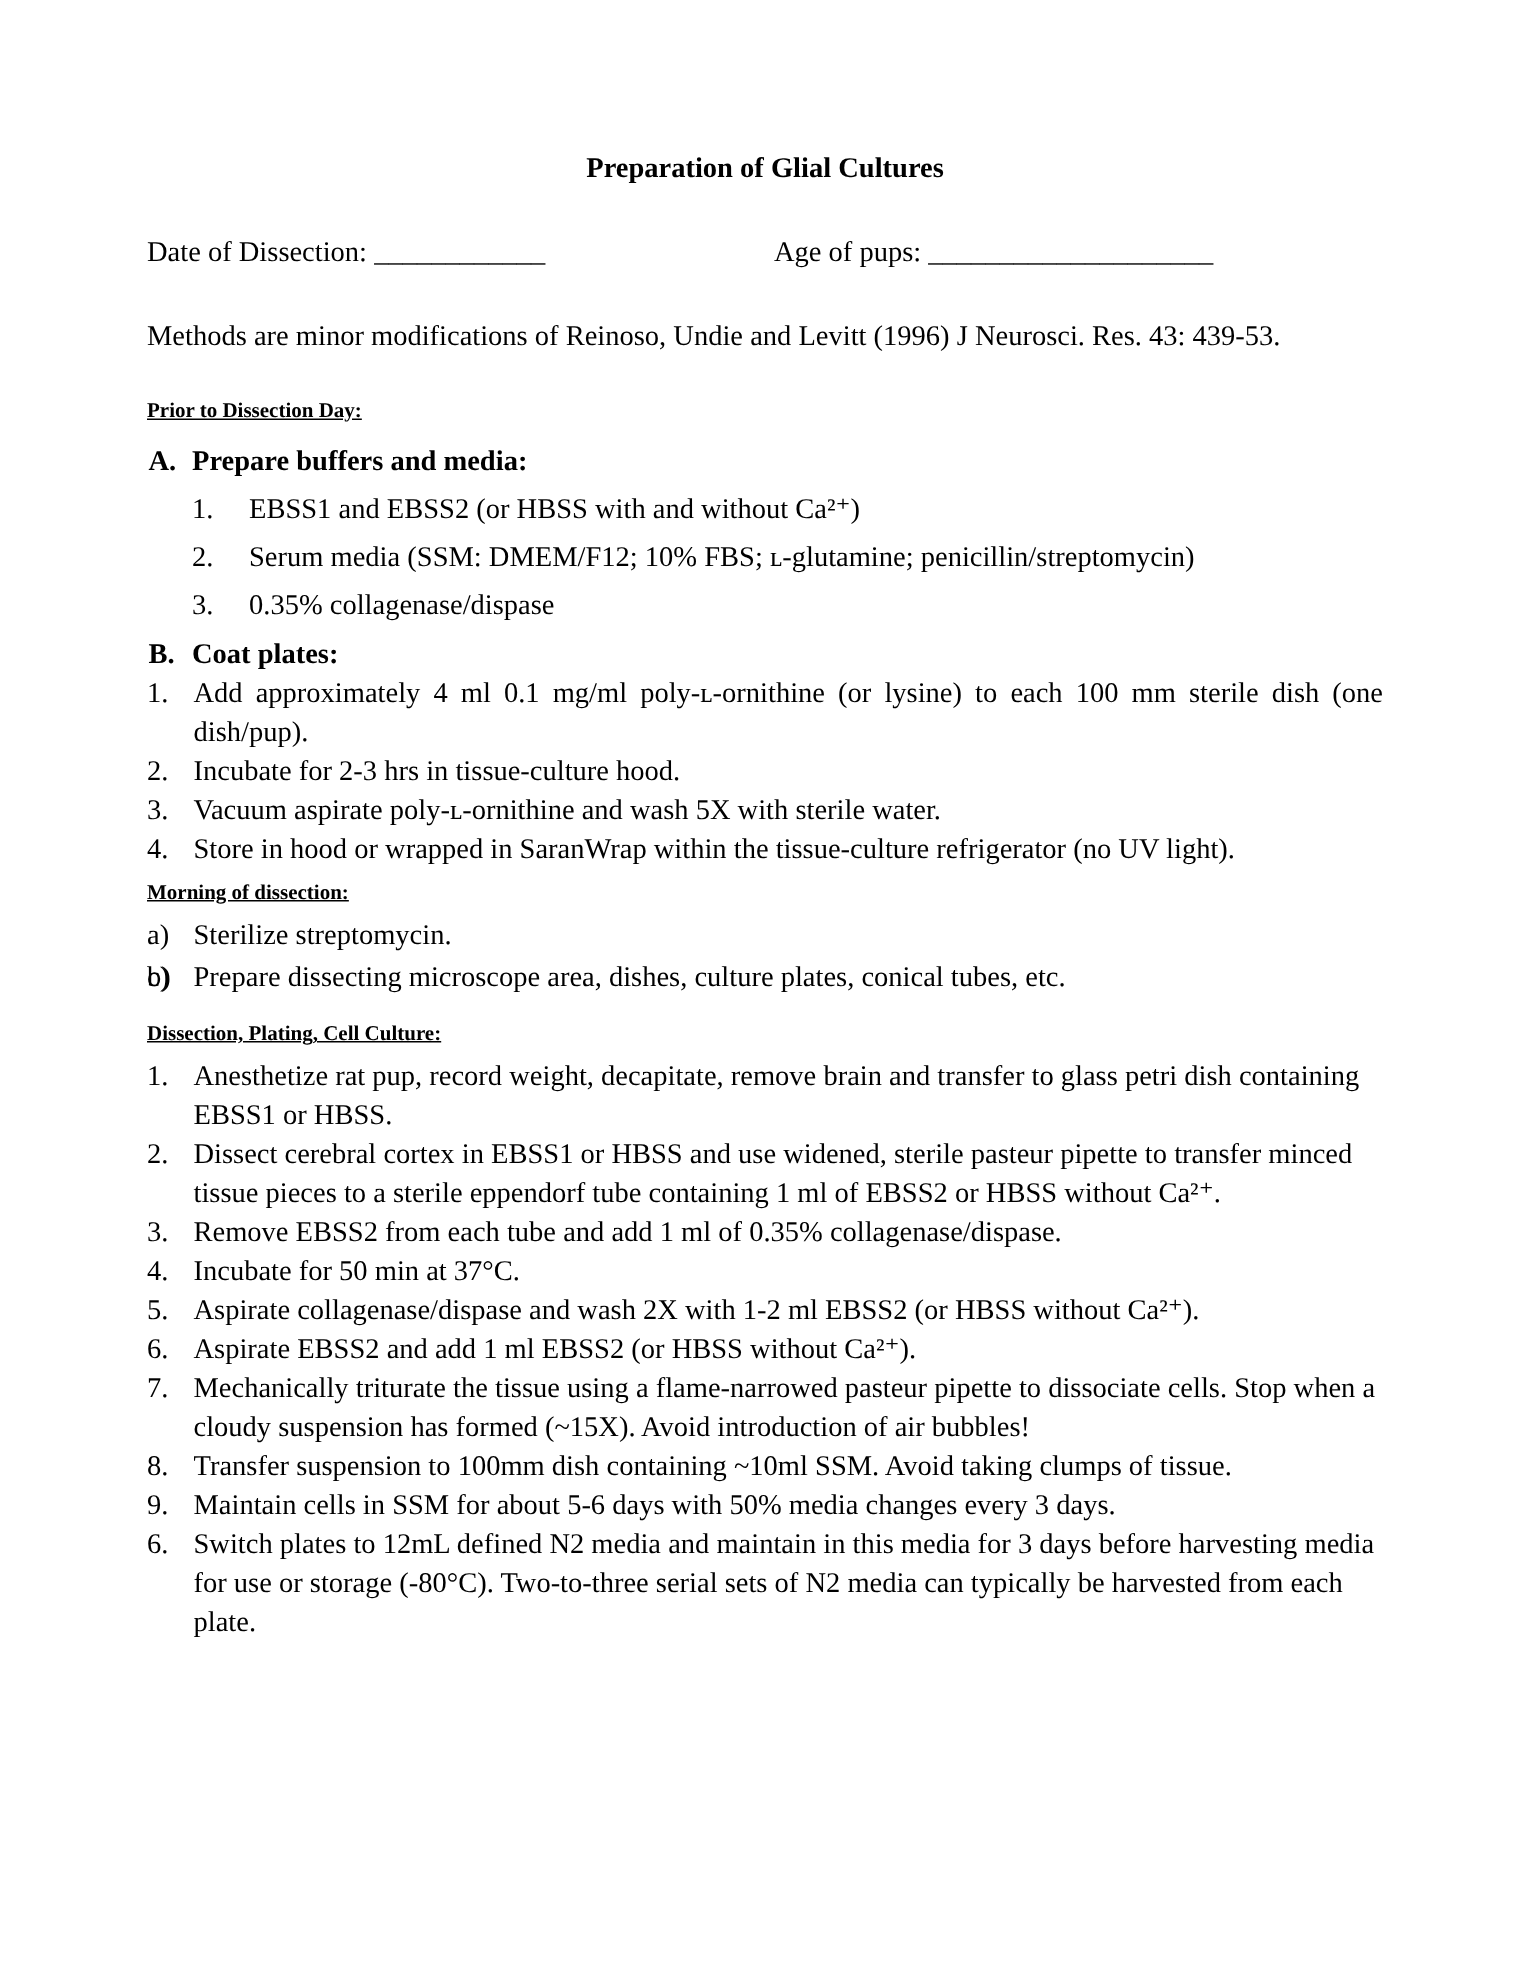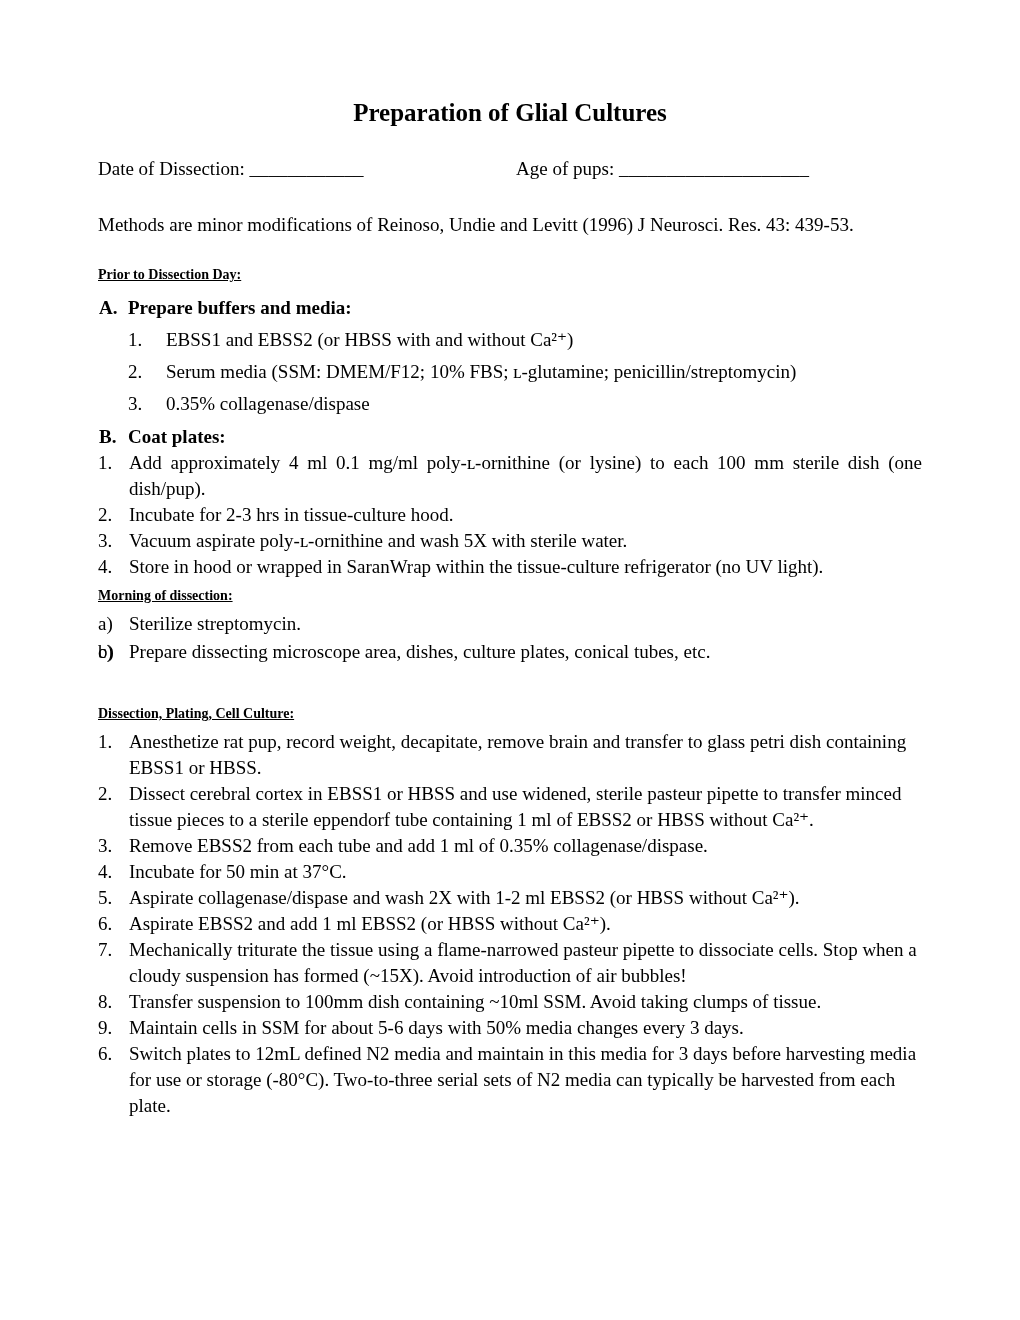--- a/index.html
+++ b/index.html
@@ -9,38 +9,38 @@
     min-height: 1320px;
     margin: 0 auto;
     background: #ffffff;
     padding: 100px 98px 60px 98px;
     font-family: "Liberation Serif", "DejaVu Serif", serif;
     font-size: 19px;
     line-height: 26px;
     color: #000000;
   }
   .title {
-    font-size: 25px;
+    font-size: 19px;
     font-weight: bold;
     text-align: center;
   }
   .header-row {
     margin-top: 30px;
     display: flex;
   }
   .date-field { width: 418px; flex: 0 0 418px; }
   .reference { margin-top: 30px; }
   .section-heading {
     font-size: 14px;
     font-weight: bold;
     text-decoration: underline;
     margin-top: 24px;
   }
   .section-heading.after-list { margin-top: 3px; }
-  .section-heading.blank-before { margin-top: 36px; }
+  .section-heading.blank-before { margin-top: 12px; }
   .outline-item {
     position: relative;
     padding-left: 30px;
     font-weight: bold;
     margin-top: 7px;
   }
   .outline-item > .marker { position: absolute; left: 1px; }
   .sub-item {
     position: relative;
     padding-left: 68px;

